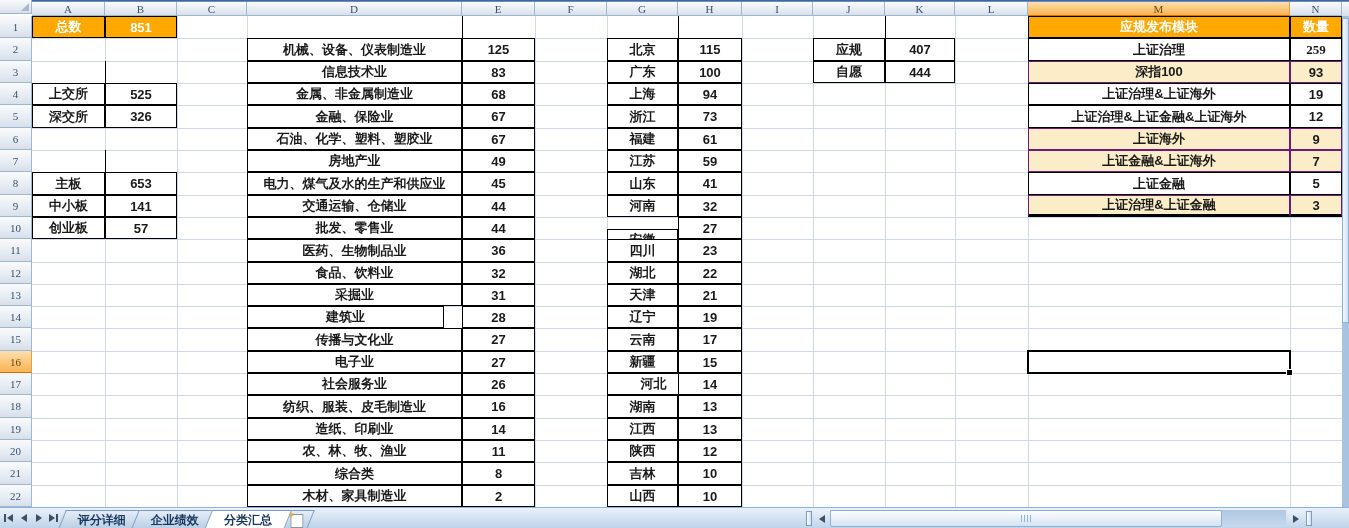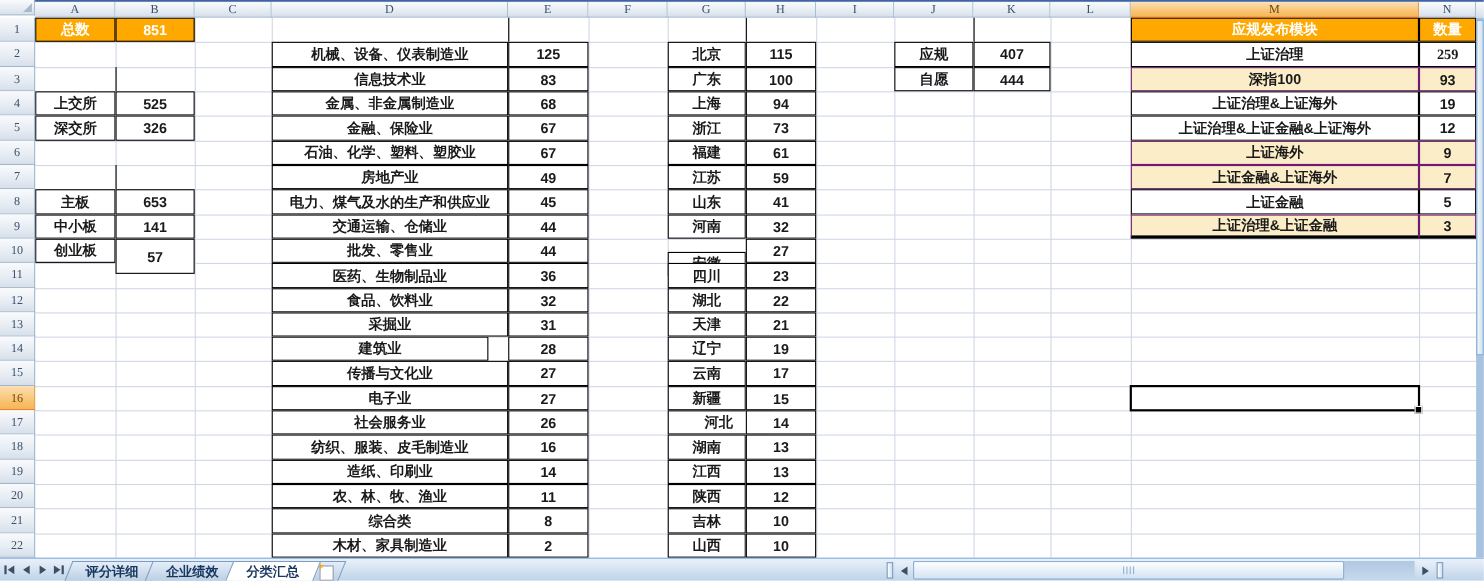--- a/index.html
+++ b/index.html
@@ -172,21 +172,21 @@
       <div class="cell s-b" style="left: 32px; top: 83px; width: 73px; height: 22px;">上交所</div>
       <div class="cell s-b" style="left: 105px; top: 83px; width: 72px; height: 22px;">525</div>
       <div class="cell s-b" style="left: 32px; top: 105px; width: 73px; height: 23px;">深交所</div>
       <div class="cell s-b" style="left: 105px; top: 105px; width: 72px; height: 23px;">326</div>
       <div class="cell s-l" style="left: 105px; top: 150px; width: 72px; height: 22px;"></div>
       <div class="cell s-b" style="left: 32px; top: 172px; width: 73px; height: 23px;">主板</div>
       <div class="cell s-b" style="left: 105px; top: 172px; width: 72px; height: 23px;">653</div>
       <div class="cell s-b" style="left: 32px; top: 195px; width: 73px; height: 22px;">中小板</div>
       <div class="cell s-b" style="left: 105px; top: 195px; width: 72px; height: 22px;">141</div>
       <div class="cell s-b" style="left: 32px; top: 217px; width: 73px; height: 22px; text-align: right;">创业板</div>
-      <div class="cell s-b" style="left: 105px; top: 217px; width: 72px; height: 32px;">57</div>
+      <div class="cell s-b" style="left: 105px; top: 217px; width: 72px; height: 22px;">57</div>
       <div class="cell s-l" style="left: 462px; top: 16px; width: 73px; height: 22px;"></div>
       <div class="cell s-b" style="left: 247px; top: 38px; width: 215px; height: 23px;">机械、设备、仪表制造业</div>
       <div class="cell s-b" style="left: 462px; top: 38px; width: 73px; height: 23px;">125</div>
       <div class="cell s-b" style="left: 247px; top: 61px; width: 215px; height: 22px;">信息技术业</div>
       <div class="cell s-b" style="left: 462px; top: 61px; width: 73px; height: 22px;">83</div>
       <div class="cell s-b" style="left: 247px; top: 83px; width: 215px; height: 22px;">金属、非金属制造业</div>
       <div class="cell s-b" style="left: 462px; top: 83px; width: 73px; height: 22px;">68</div>
       <div class="cell s-b" style="left: 247px; top: 105px; width: 215px; height: 23px;">金融、保险业</div>
       <div class="cell s-b" style="left: 462px; top: 105px; width: 73px; height: 23px;">67</div>
       <div class="cell s-b" style="left: 247px; top: 128px; width: 215px; height: 22px;">石油、化学、塑料、塑胶业</div>

